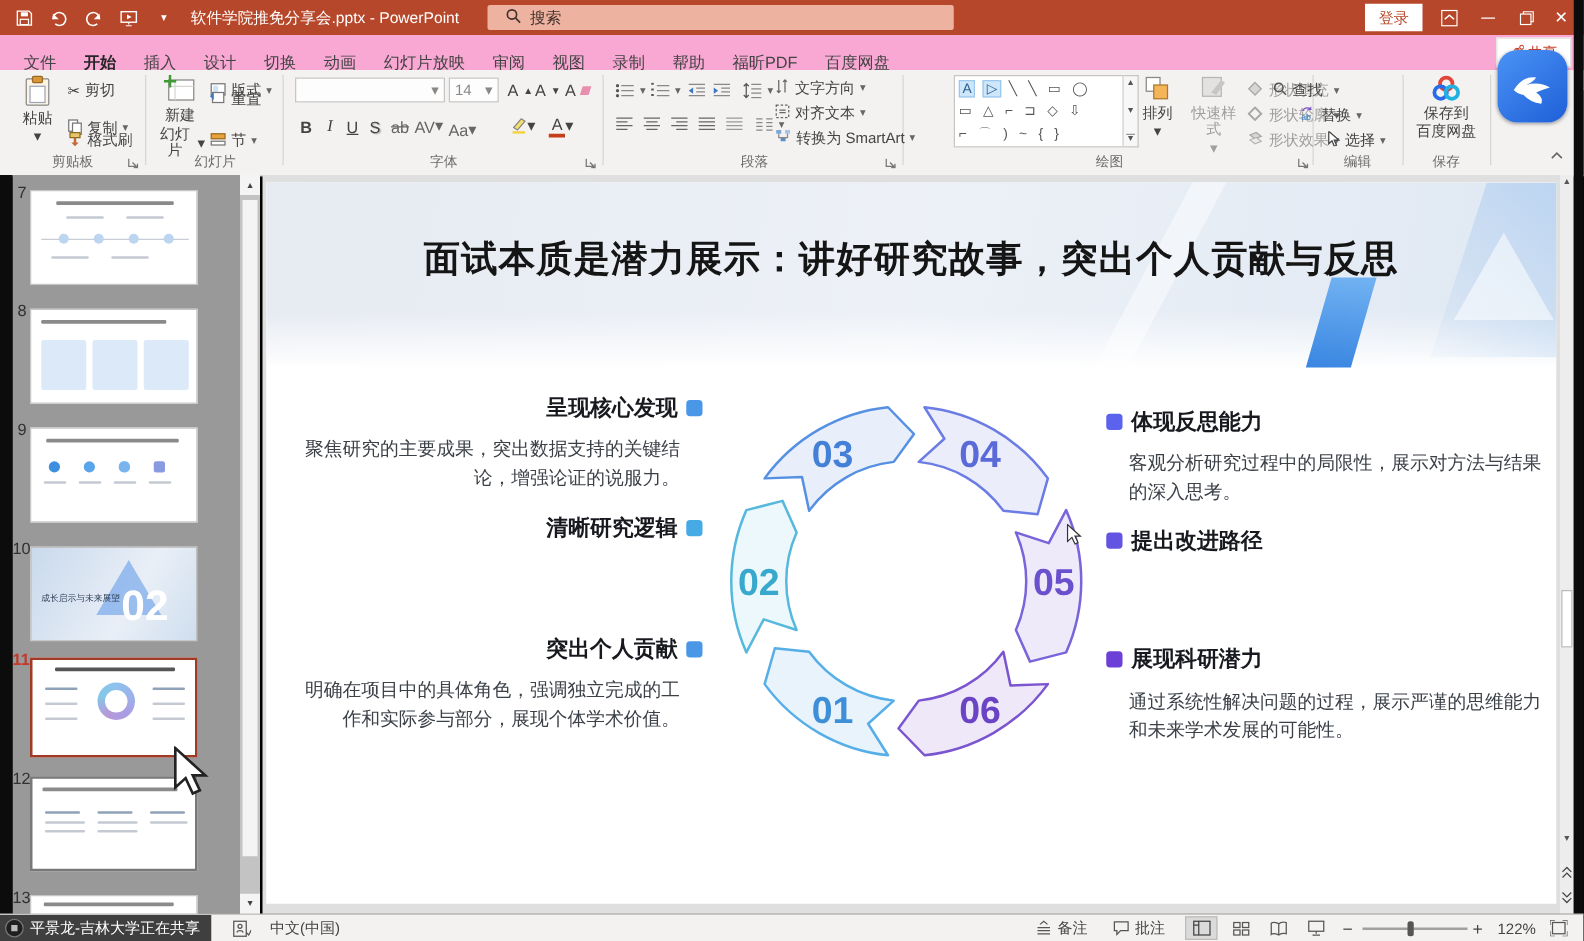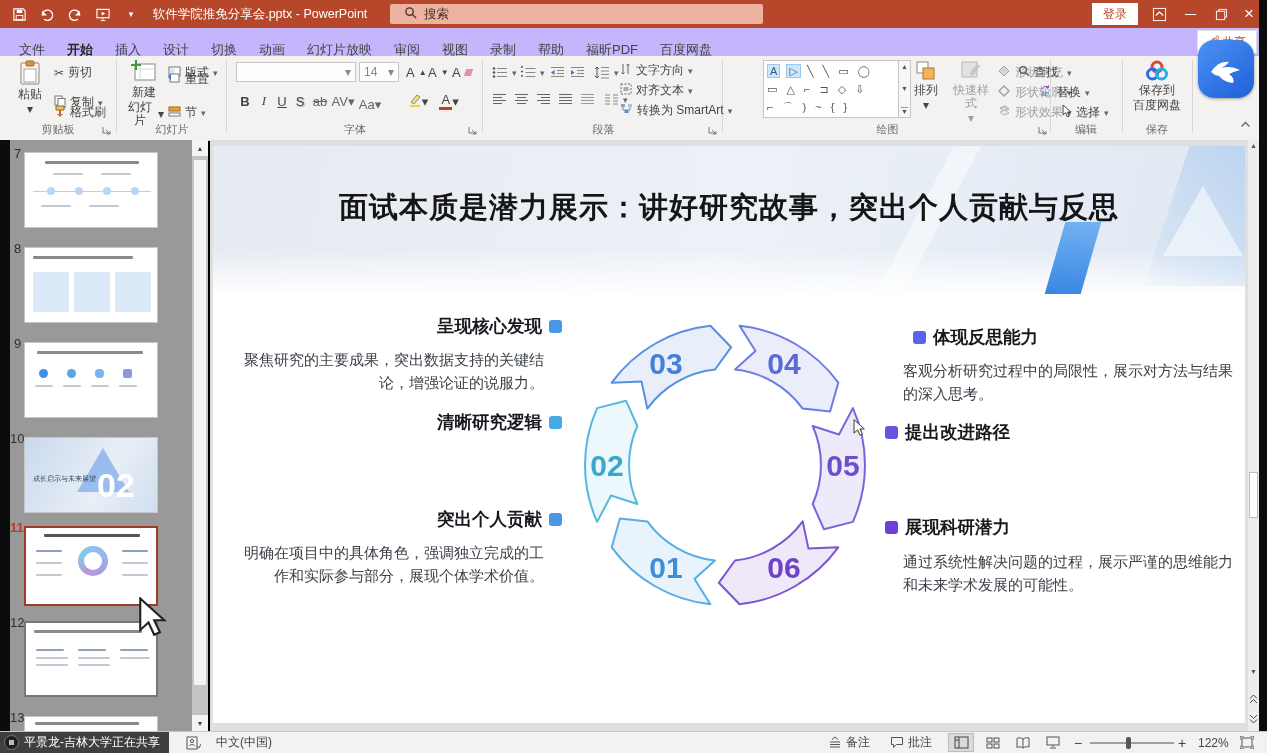--- a/index.html
+++ b/index.html
@@ -8,21 +8,21 @@
   .abs{position:absolute;}
   
   .titlebar{position:absolute;left:0;top:0;width:1267px;height:28px;background:#b7472a;color:#fff;}
   .qat{position:absolute;left:10px;top:0;height:28px;display:flex;align-items:center;gap:10px;}
   .qat .qi{width:18px;height:18px;display:flex;align-items:center;justify-content:center;color:#fff;}
   .title-text{position:absolute;left:130px;top:0;width:260px;height:28px;line-height:28px;text-align:center;font-size:12.5px;color:#fff;white-space:nowrap;}
   .searchbox{position:absolute;left:390px;top:4px;width:373px;height:20px;background:#eeb2a0;border-radius:2px;display:flex;align-items:center;gap:7px;padding-left:14px;box-sizing:border-box;color:#42302a;font-size:12.5px;}
   .login{position:absolute;left:1092px;top:3px;width:46px;height:22px;background:#fff;color:#b7472a;font-size:12px;display:flex;align-items:center;justify-content:center;}
   .winbtn{position:absolute;top:0;width:30px;height:28px;display:flex;align-items:center;justify-content:center;color:#fff;font-size:13px;}
   
-  .tabrow{position:absolute;left:0;top:28px;width:1267px;height:44px;background:#c4b5fd;border-bottom:1px solid #e3e1df;display:flex;align-items:stretch;padding-left:8px;box-sizing:border-box;}
+  .tabrow{position:absolute;left:0;top:28px;width:1267px;height:44px;background:#f9a8d4;border-bottom:1px solid #e3e1df;display:flex;align-items:stretch;padding-left:8px;box-sizing:border-box;}
   .tab{position:relative;padding:0 11px;font-size:13px;color:#444;display:flex;align-items:center;}
   .tab.active{color:#262626;font-weight:bold;}
   .tab.active::after{content:"";position:absolute;left:8px;right:8px;bottom:0;height:3px;background:#c8432c;}
   .share-chip{position:absolute;left:1197px;top:30px;width:58px;height:22px;background:#fff;border:1px solid #e4e2e0;display:flex;align-items:center;justify-content:center;gap:3px;color:#c8432c;font-size:12px;}
   .netdisk-logo{position:absolute;left:1198px;top:40px;width:56px;height:58px;border-radius:16px;background:linear-gradient(140deg,#4b93f5,#1e5fd8);display:flex;align-items:center;justify-content:center;box-shadow:0 1px 3px rgba(0,0,0,.35);}
   
   .ribbon{position:absolute;left:0;top:56px;width:1267px;height:84px;background:#f3f2f1;border-bottom:1px solid #cfcdcb;font-size:12px;color:#444;}
   .rdiv{position:absolute;top:4px;width:1px;height:72px;background:#d8d6d4;}
   .glabel{position:absolute;top:66px;font-size:11px;color:#6d6b69;text-align:center;}
   .dlg{position:absolute;top:68px;width:10px;height:10px;}
@@ -566,21 +566,21 @@
       <div class="lhead" style="right:683px;top:264px;">
           <span>清晰研究逻辑</span>
           <span class="sq" style="background-color: rgb(70, 170, 228);"></span>
         </div>
       <div class="lhead" style="right:683px;top:361px;">
           <span>突出个人贡献</span>
           <span class="sq" style="background-color: rgb(74, 151, 232);"></span>
         </div>
       <div class="ldesc lcol-desc" style="right:701px;top:395px;width:300px;">明确在项目中的具体角色，强调独立完成的工作和实际参与部分，展现个体学术价值。</div>
 
-      <div class="lhead" style="left:700px;top:179px;">
+      <div class="lhead" style="left:672px;top:179px;">
           <span class="sq" style="background-color: rgb(91, 99, 238);"></span>
           <span>体现反思能力</span>
         </div>
       <div class="ldesc rcol-desc" style="left:690px;top:213px;width:330px;">客观分析研究过程中的局限性，展示对方法与结果的深入思考。</div>
       <div class="lhead" style="left:672px;top:274px;">
           <span class="sq" style="background-color: rgb(99, 85, 226);"></span>
           <span>提出改进路径</span>
         </div>
       <div class="lhead" style="left:672px;top:369px;">
           <span class="sq" style="background-color: rgb(108, 63, 214);"></span>

